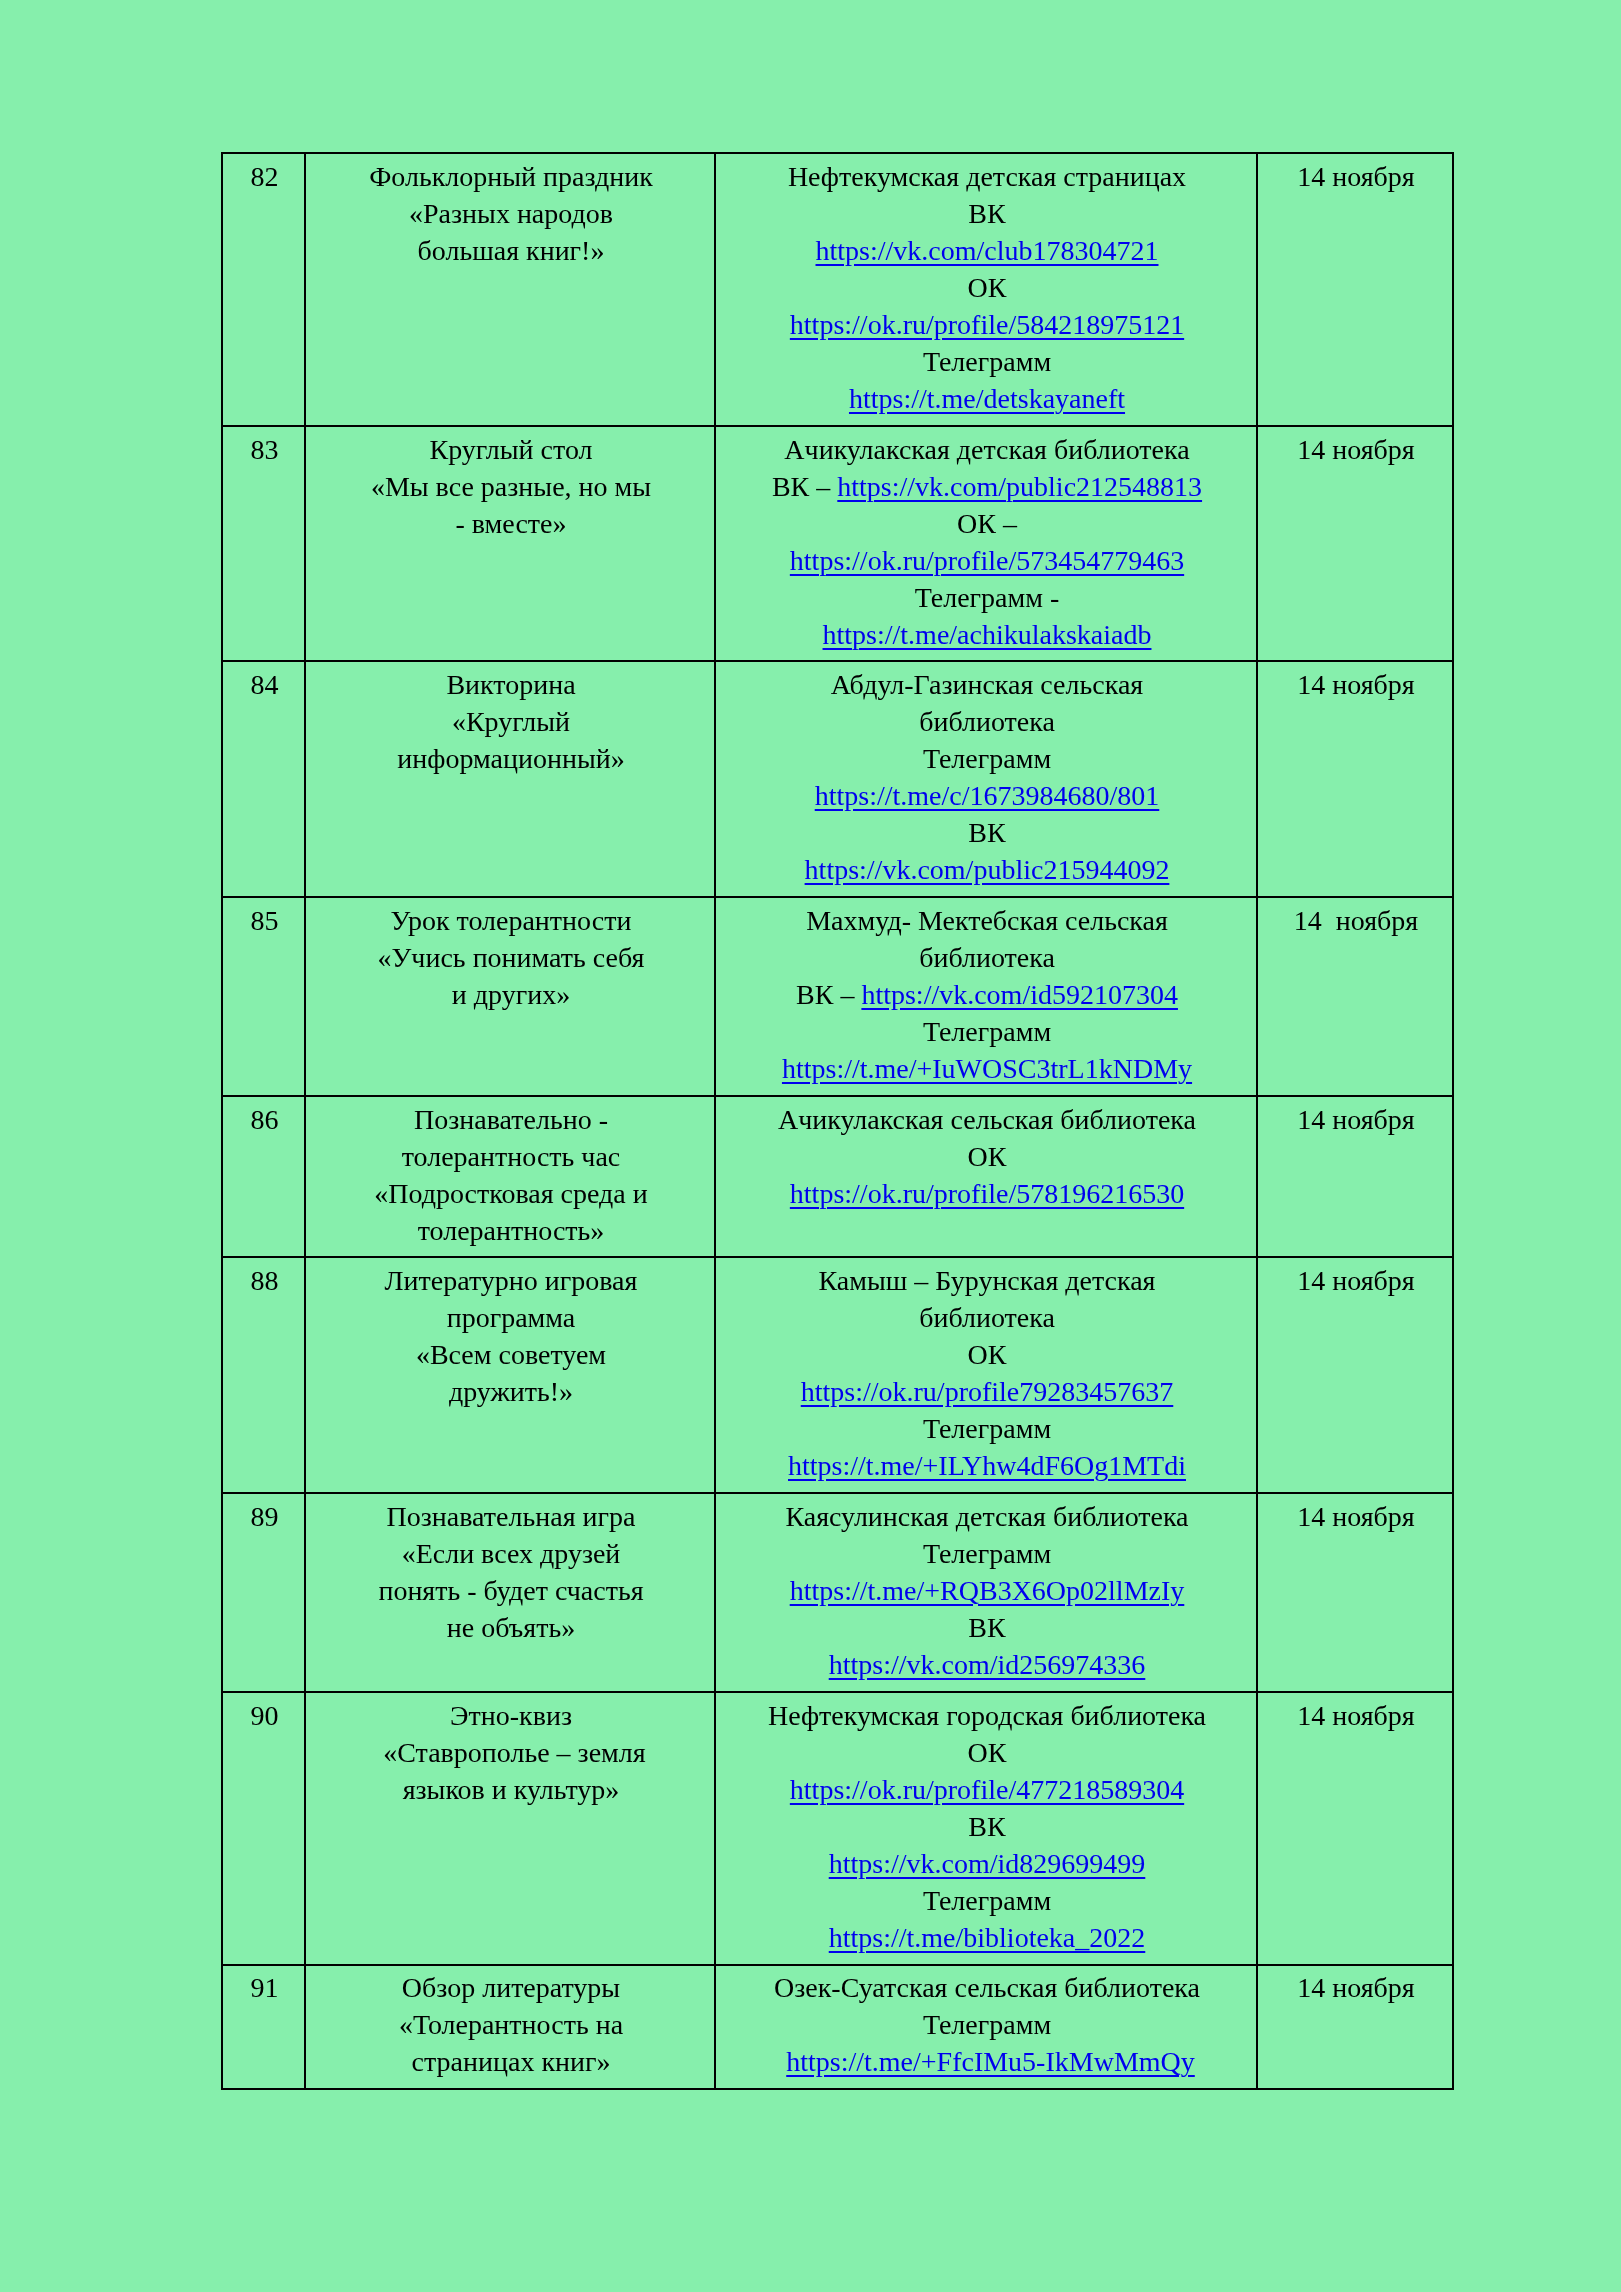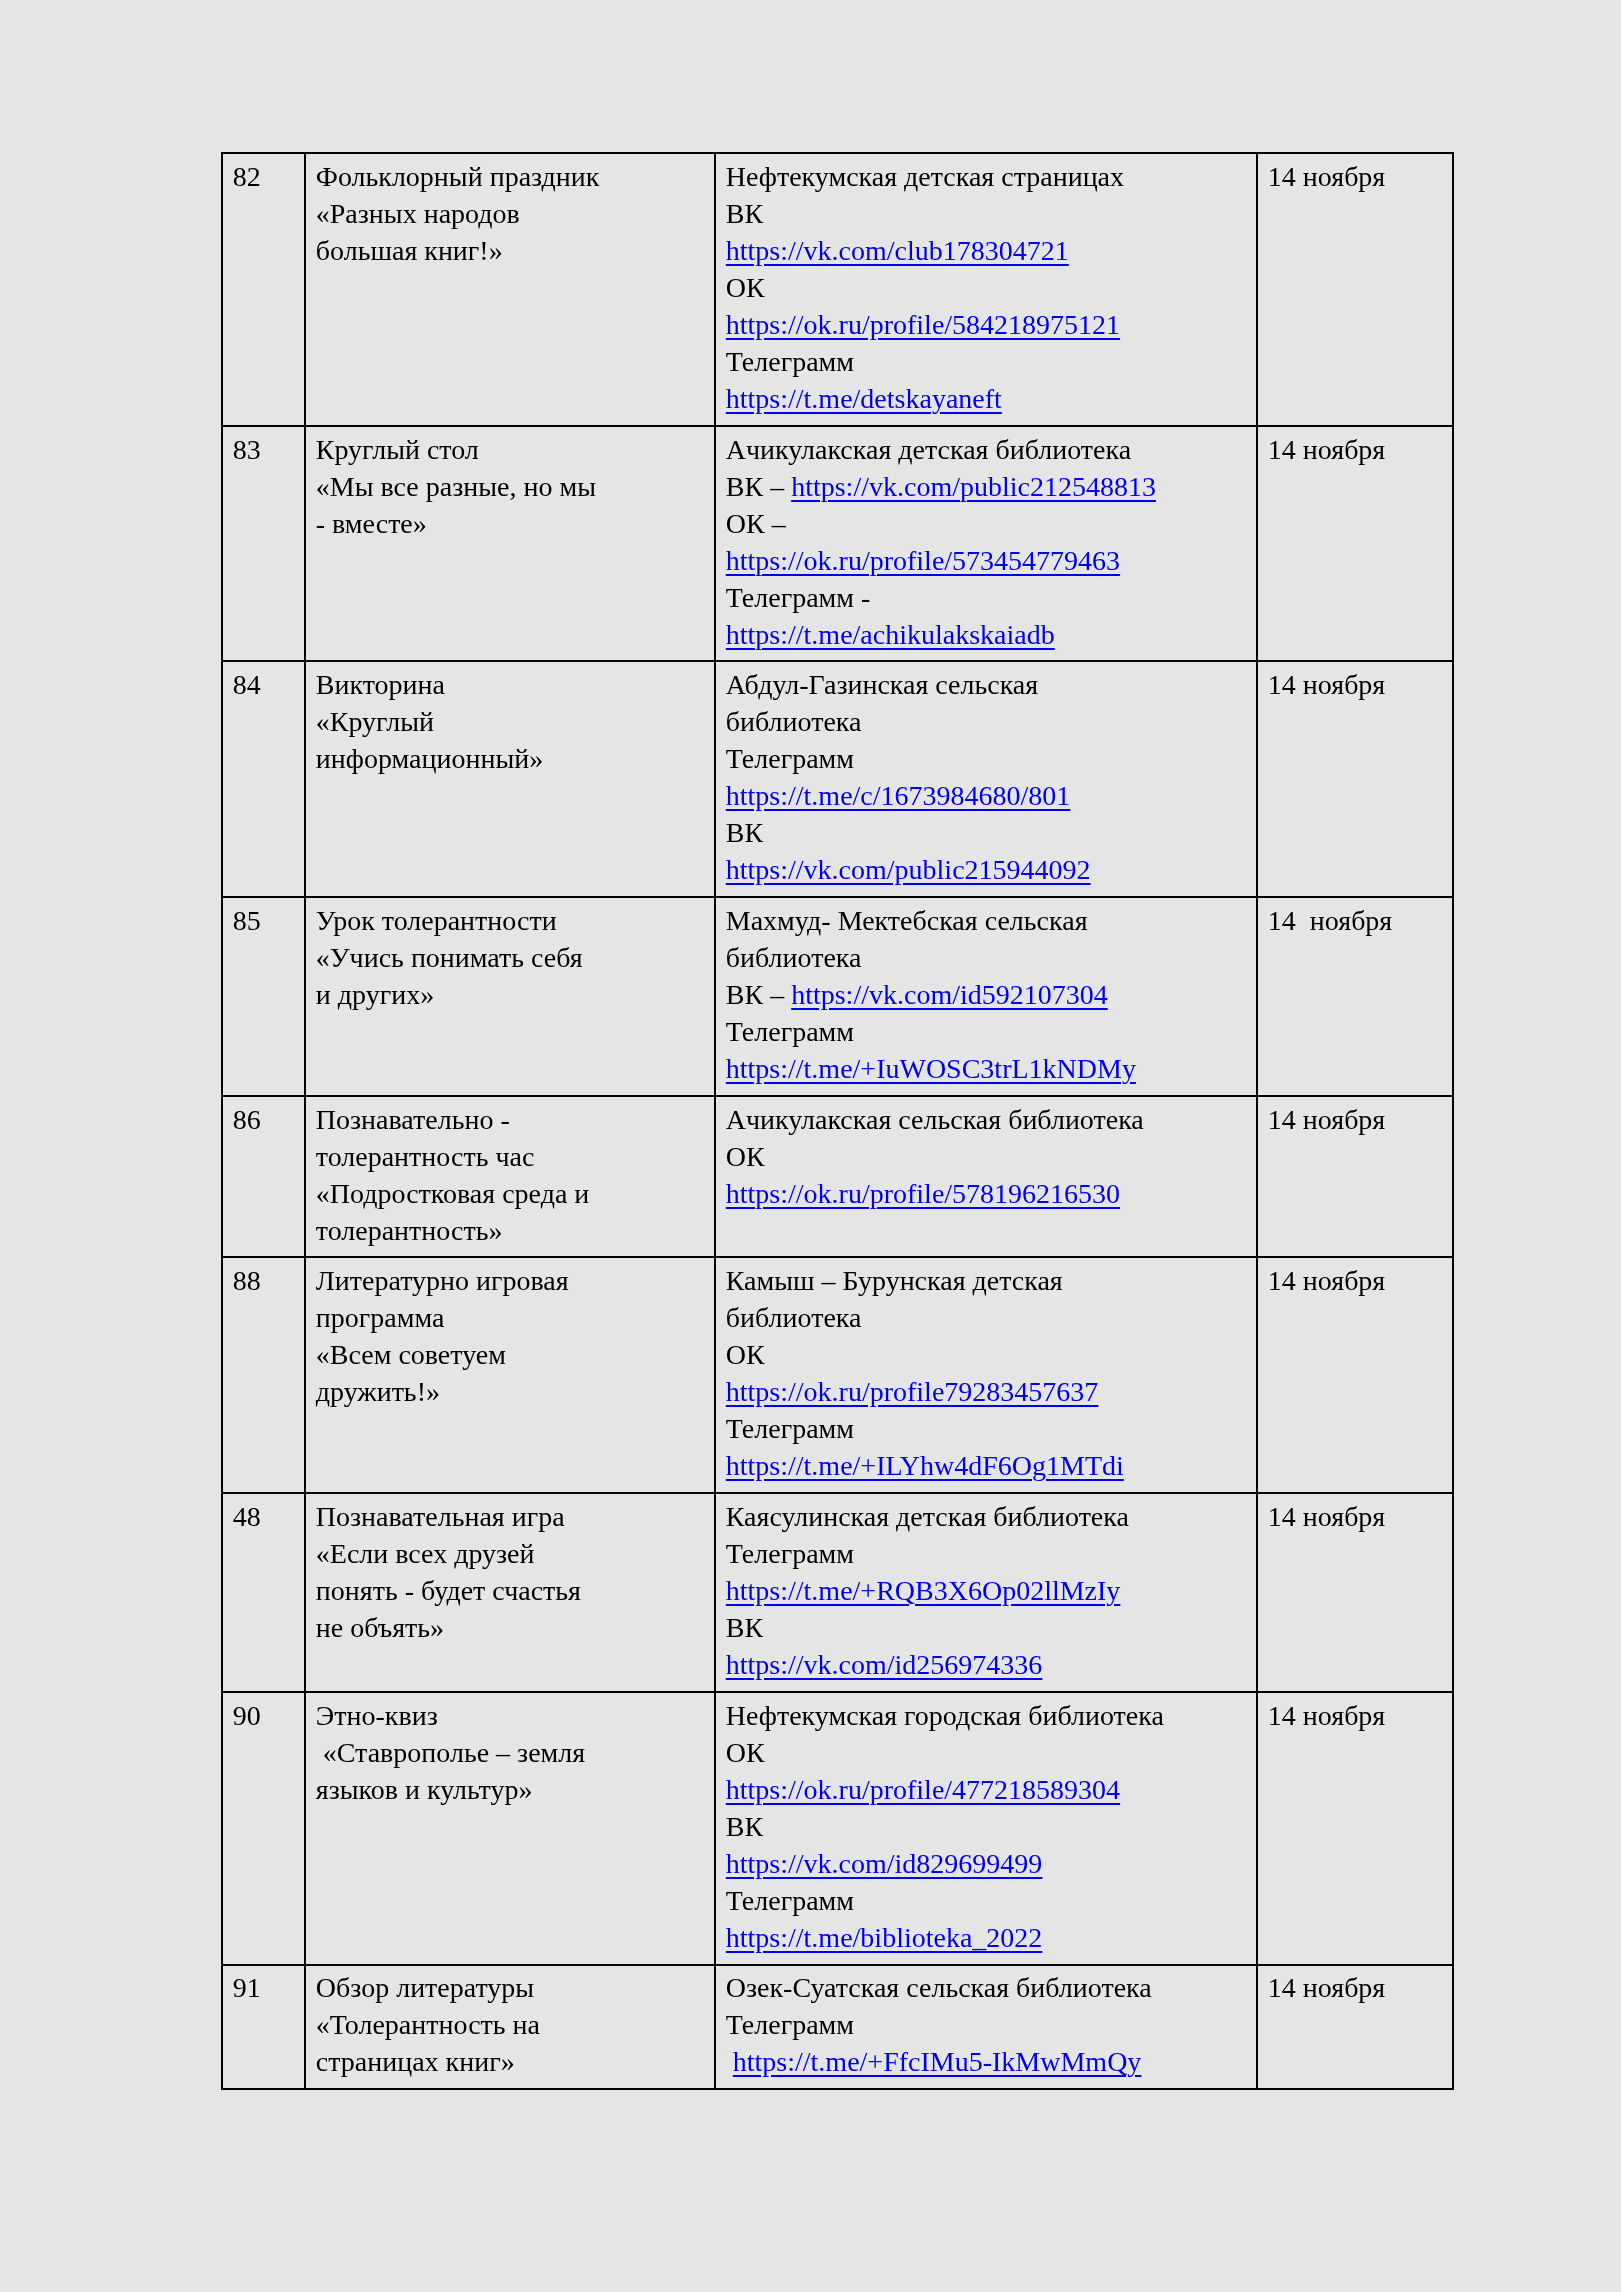--- a/index.html
+++ b/index.html
@@ -10,21 +10,22 @@
   body {
     position: relative;
     width: 1621px;
     height: 2293px;
     font-family: "Liberation Serif", "DejaVu Serif", serif;
     color: #000000;
   }
   .page {
     position: absolute;
     inset: 0;
-    background: #e5e5e5;
+    background: #86efac;
+    text-align: center;
   }
   .table-wrap {
     position: absolute;
     left: 221px;
     top: 152px;
   }
   table.events {
     border-collapse: collapse;
     table-layout: fixed;
     width: 1231px;
@@ -96,21 +97,21 @@
             <td class="c-lib"><div><span>Ачикулакская сельская библиотека</span></div><div><span>ОК</span></div><div><a href="#" class="lnk">https://ok.ru/profile/578196216530</a></div></td>
             <td class="c-date"><div>14 ноября</div></td>
           </tr>
           <tr>
             <td class="c-num"><div>88</div></td>
             <td class="c-event"><div>Литературно игровая</div><div>программа</div><div>«Всем советуем</div><div>дружить!»</div></td>
             <td class="c-lib"><div><span>Камыш – Бурунская детская</span></div><div><span>библиотека</span></div><div><span>ОК</span></div><div><a href="#" class="lnk">https://ok.ru/profile79283457637</a></div><div><span>Телеграмм</span></div><div><a href="#" class="lnk">https://t.me/+ILYhw4dF6Og1MTdi</a></div></td>
             <td class="c-date"><div>14 ноября</div></td>
           </tr>
           <tr>
-            <td class="c-num"><div>48</div></td>
+            <td class="c-num"><div>89</div></td>
             <td class="c-event"><div>Познавательная игра</div><div>«Если всех друзей</div><div>понять - будет счастья</div><div>не объять»</div></td>
             <td class="c-lib"><div><span>Каясулинская детская библиотека</span></div><div><span>Телеграмм</span></div><div><a href="#" class="lnk">https://t.me/+RQB3X6Op02llMzIy</a></div><div><span>ВК</span></div><div><a href="#" class="lnk">https://vk.com/id256974336</a></div></td>
             <td class="c-date"><div>14 ноября</div></td>
           </tr>
           <tr>
             <td class="c-num"><div>90</div></td>
             <td class="c-event"><div>Этно-квиз</div><div> «Ставрополье – земля</div><div>языков и культур»</div></td>
             <td class="c-lib"><div><span>Нефтекумская городская библиотека</span></div><div><span>ОК</span></div><div><a href="#" class="lnk">https://ok.ru/profile/477218589304</a></div><div><span>ВК</span></div><div><a href="#" class="lnk">https://vk.com/id829699499</a></div><div><span>Телеграмм</span></div><div><a href="#" class="lnk">https://t.me/biblioteka_2022</a></div></td>
             <td class="c-date"><div>14 ноября</div></td>
           </tr>

